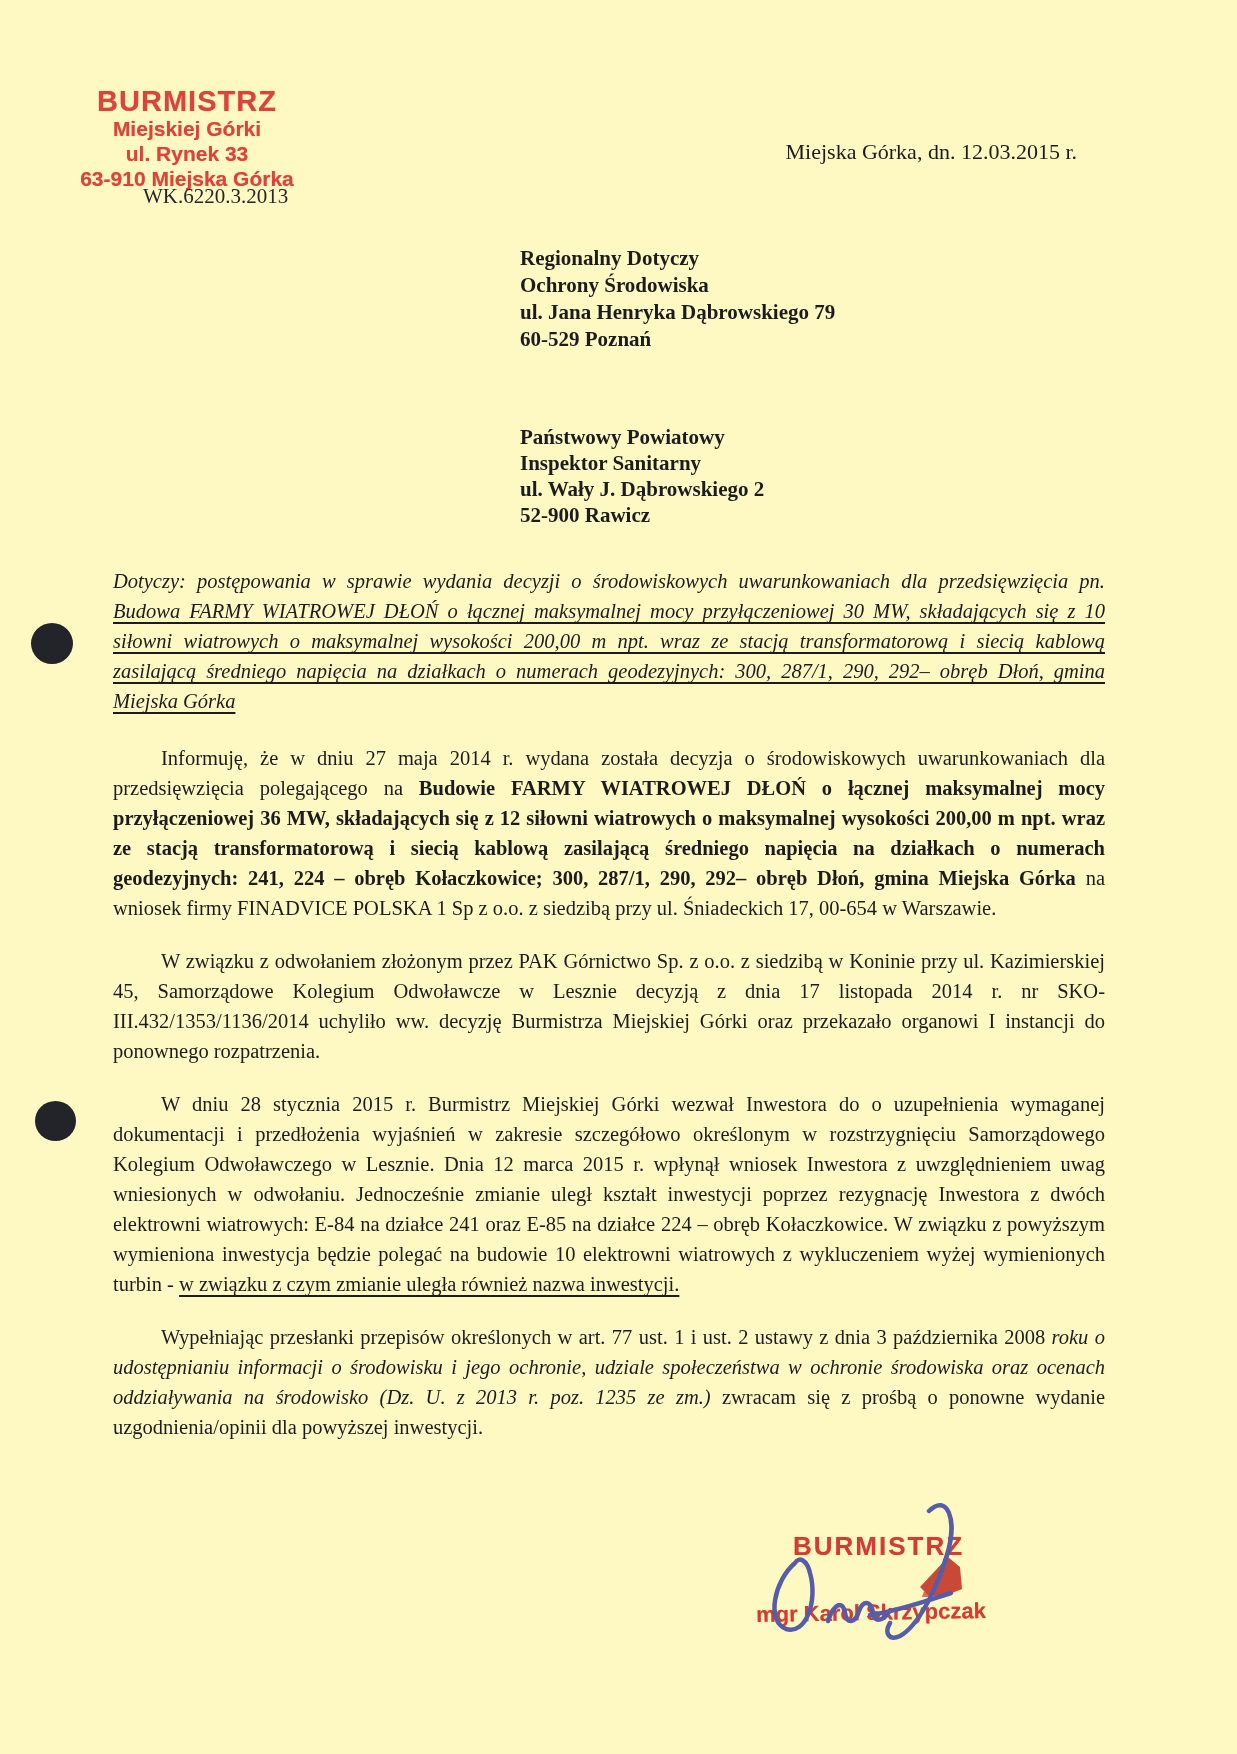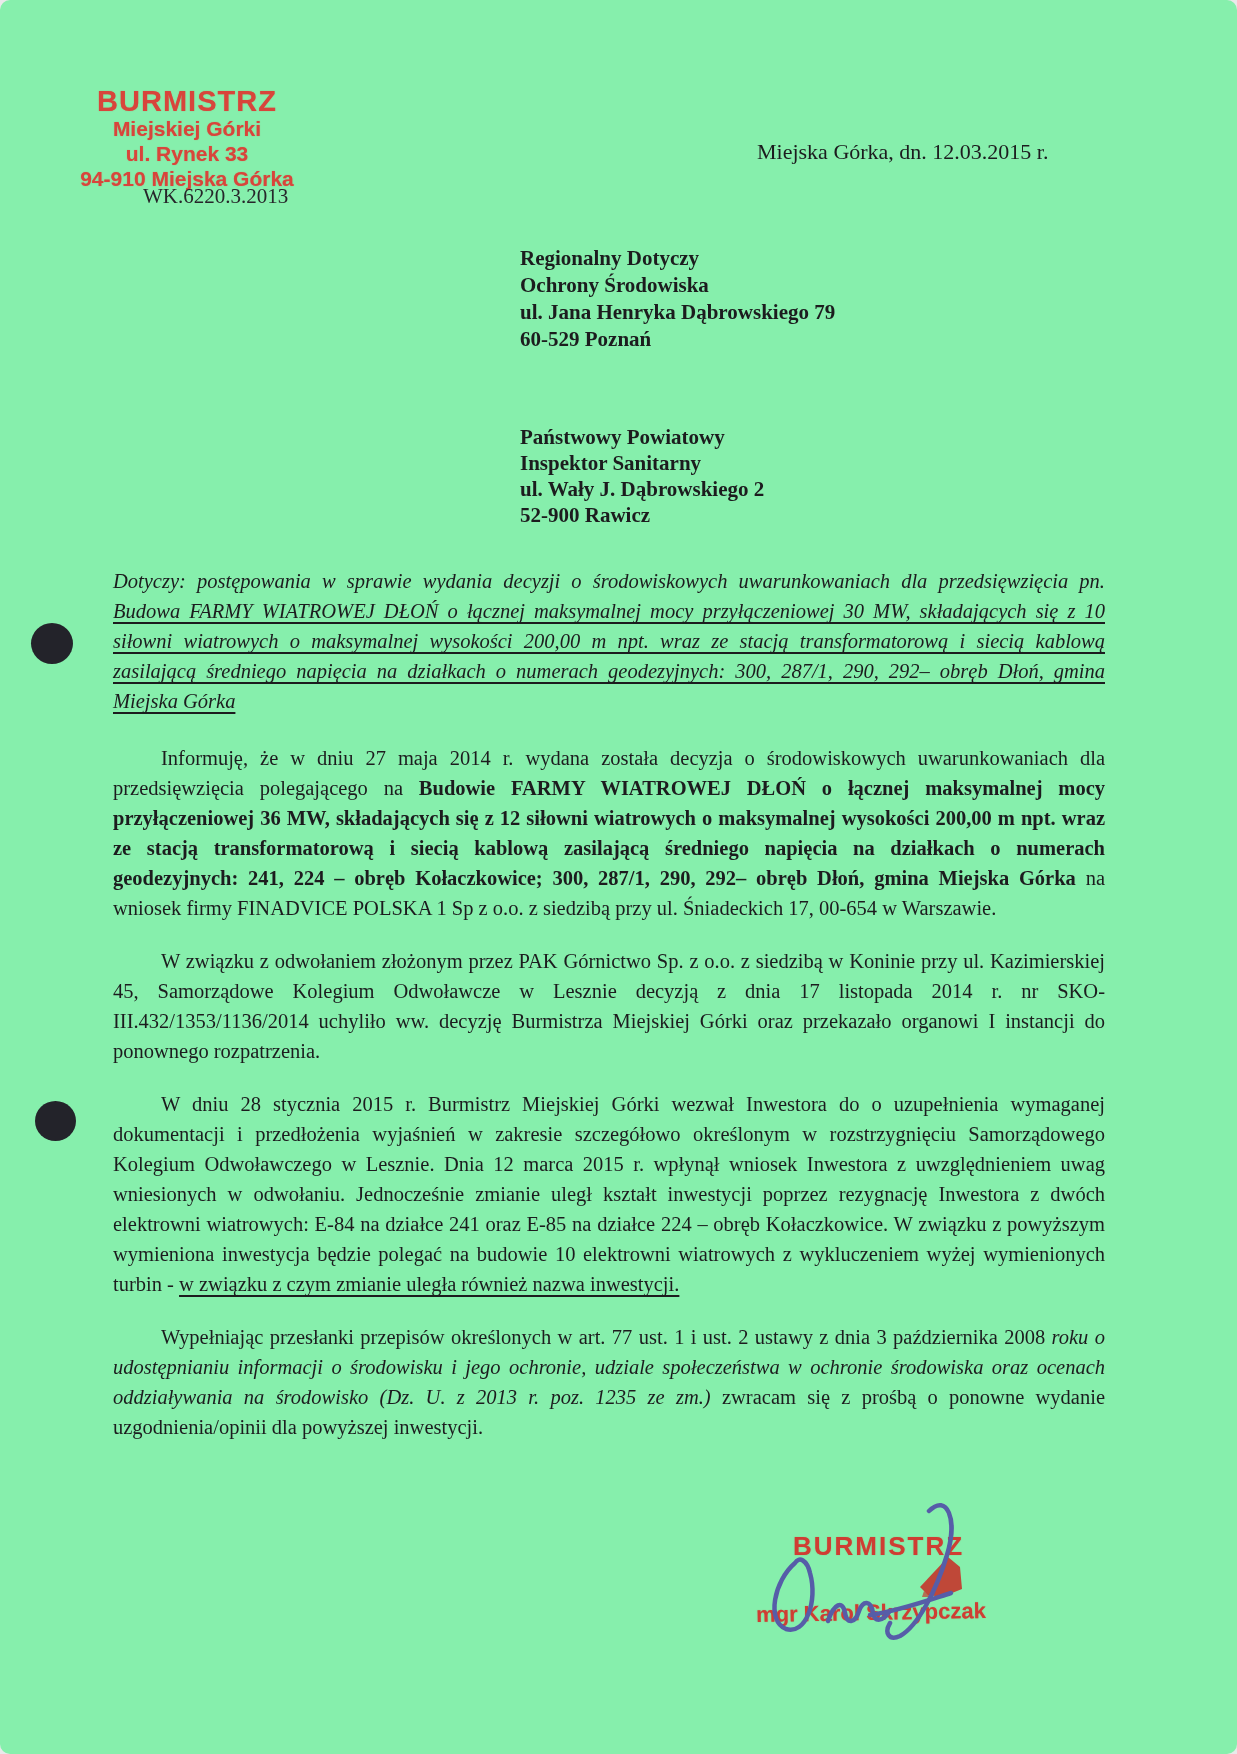--- a/index.html
+++ b/index.html
@@ -1,37 +1,36 @@
 <!DOCTYPE html>
 <html lang="pl"><head>
 <meta charset="utf-8">
 <style>
   html,body{margin:0;padding:0;background:#e9e9ea;}
   .page{
     position:relative;
     width:1237px;height:1754px;
     margin:0 auto;
-    background:#86efac;
+    background:#fef9c3;
     overflow:hidden;
     font-family:"Liberation Serif", serif;
     color:#1c1c1e;
-    border-radius:10px;
   }
   
   .letterhead{
     position:absolute;left:52px;top:86px;width:270px;
     text-align:center;
     font-family:"Liberation Sans", sans-serif;
     font-weight:bold;color:#d8453b;
     text-shadow:0 0 1px rgba(216,69,59,.55);
   }
   .letterhead .lh1{font-size:29px;line-height:30px;letter-spacing:1px;}
   .letterhead .lh2{font-size:21px;line-height:25px;}
   .refnum{position:absolute;left:143px;top:184px;font-size:21px;color:#26262a;}
-  .dateline{position:absolute;top:139px;left:757px;width:320px;font-size:22px;text-align:left;}
+  .dateline{position:absolute;top:139px;left:757px;width:320px;font-size:22px;text-align:right;}
   
   .recipient{position:absolute;left:520px;font-weight:bold;font-size:21px;line-height:27px;}
   .recipient.r1{top:245px;}
   .recipient.r2{top:424px;line-height:26px;}
   
   .main{position:absolute;left:113px;top:566px;width:992px;font-size:20.5px;line-height:30px;text-align:justify;}
   .subject{font-style:italic;margin:0 0 27px 0;}
   .subject .u{text-decoration:underline;text-underline-offset:4px;}
   p.body{margin:0 0 23px 0;text-indent:48px;}
   p.body.last{margin-bottom:8px;}
@@ -62,21 +61,21 @@
 </style>
 </head>
 <body>
 
 <div class="page">
 
   <div class="letterhead">
     <div class="lh1">BURMISTRZ</div>
     <div class="lh2">Miejskiej Górki</div>
     <div class="lh2">ul. Rynek 33</div>
-    <div class="lh2">94-910 Miejska Górka</div>
+    <div class="lh2">63-910 Miejska Górka</div>
   </div>
 
   <div class="refnum">WK.6220.3.2013</div>
 
   <div class="dateline">Miejska Górka, dn. 12.03.2015 r.</div>
 
   <div class="recipient r1">
     <div>Regionalny Dotyczy</div>
     <div>Ochrony Środowiska</div>
     <div>ul. Jana Henryka Dąbrowskiego 79</div>

